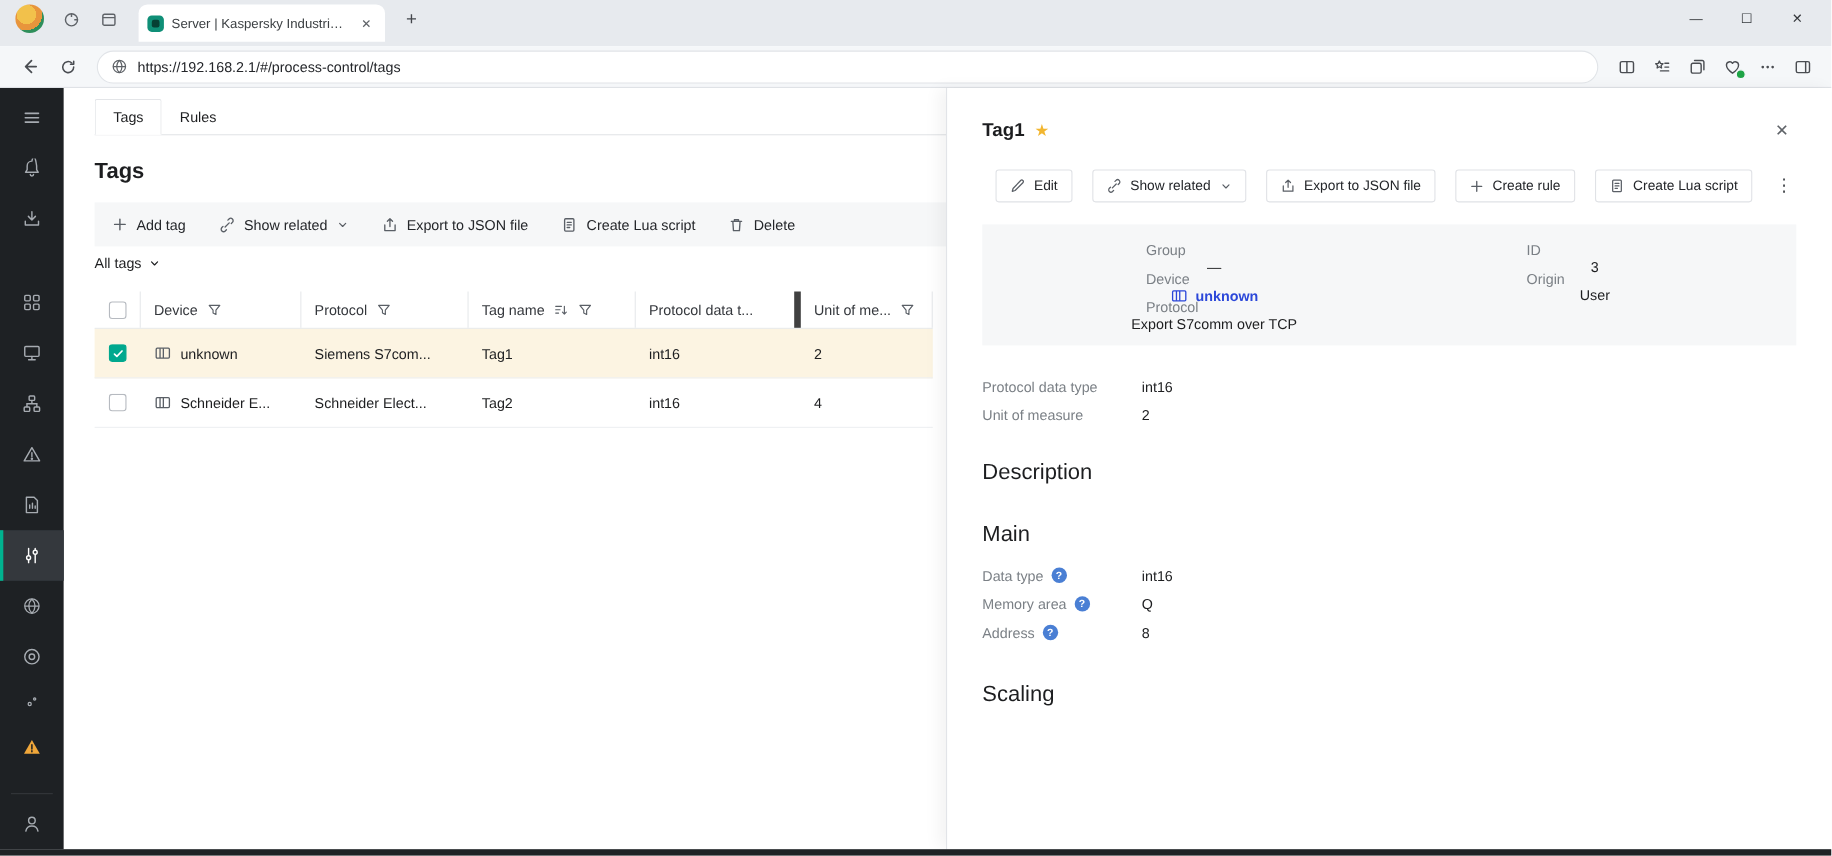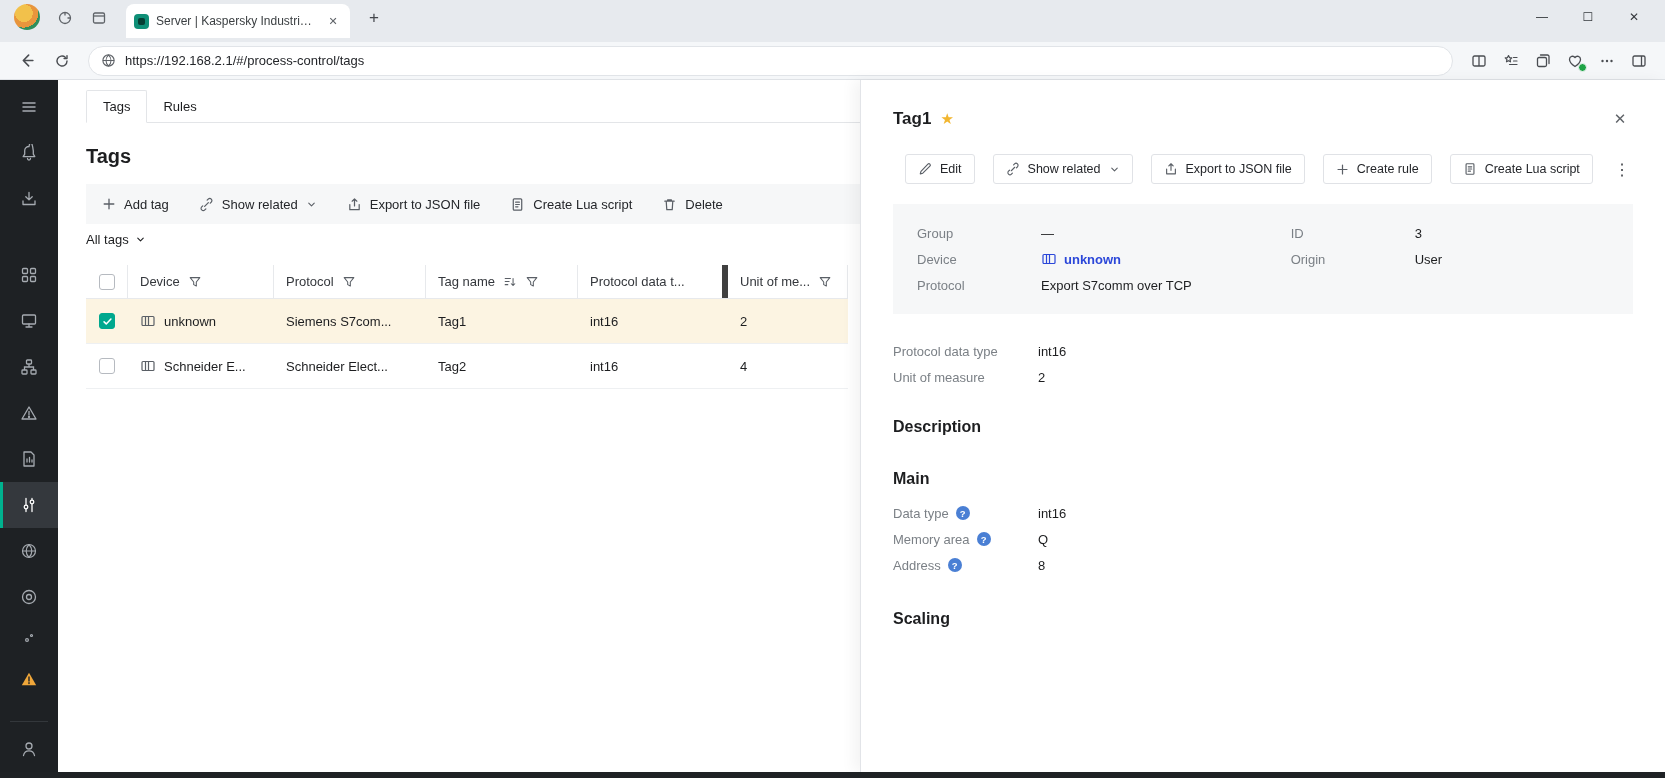--- a/index.html
+++ b/index.html
@@ -85,30 +85,30 @@
   .panel-close { margin-left:auto; color:#5f6368; font-size:15px; width:26px; height:26px; display:flex; align-items:center; justify-content:center; cursor:pointer; }
   .panel-actions { display:flex; align-items:center; gap:18px; margin-top:22px;padding-left:12px; }
   .p-btn { height:30px; border:1px solid #e0e2e6; border-radius:3px; background:#fff; display:flex; align-items:center; gap:8px; padding:0 12px; font-size:12.5px; color:#24262a; cursor:pointer; white-space:nowrap; }
   .p-btn svg { color:#5a5f66; }
   .p-overflow { margin-left:auto; color:#44474c; font-size:16px; width:28px; height:28px; display:flex; align-items:center; justify-content:center; cursor:pointer; }
 
   .info-box { margin-top:20px; background:#f6f7f8; padding:16px 24px; display:flex; }
   .info-col { display:flex; flex-direction:column; }
   .info-col.left { width:54%; }
   .info-col.right { width:46%; }
-  .info-row { display:flex; align-items:center; height:26px; font-size:13px; }
+  .info-row { display:flex; align-items:center; height:26px; font-size:13px;flex-direction:column; }
   .info-label { width:124px; color:#7b8086; flex:none; }
   .info-value { color:#1d1e20; display:flex; align-items:center; gap:7px; }
   .dev-link { color:#2b47d9; font-weight:600; cursor:pointer; display:flex; align-items:center; gap:7px; }
 
   .kv-list { margin-top:24px; }
   .kv-row { display:flex; align-items:center; height:26px; font-size:13px; }
   .kv-label { width:145px; color:#7b8086; flex:none; display:flex; align-items:center; gap:7px; }
   .kv-value { color:#1d1e20; }
-  .section-title { margin-top:28px; font-size:16px; font-weight:700; color:#1d1e20; }
+  .section-title { margin-top:28px; font-size:20px; font-weight:400; color:#1d1e20; }
   .help { width:14px; height:14px; border-radius:50%; background:#4a7fd4; color:#fff; font-size:9.5px; font-weight:700; display:inline-flex; align-items:center; justify-content:center; cursor:pointer; flex:none; }
 </style>
 </head>
 <body>
 
 <div class="window">
 
   <div class="tabbar">
     <div class="tabbar-top" style="flex:1; min-width:0;">
       <span class="avatar"></span>

